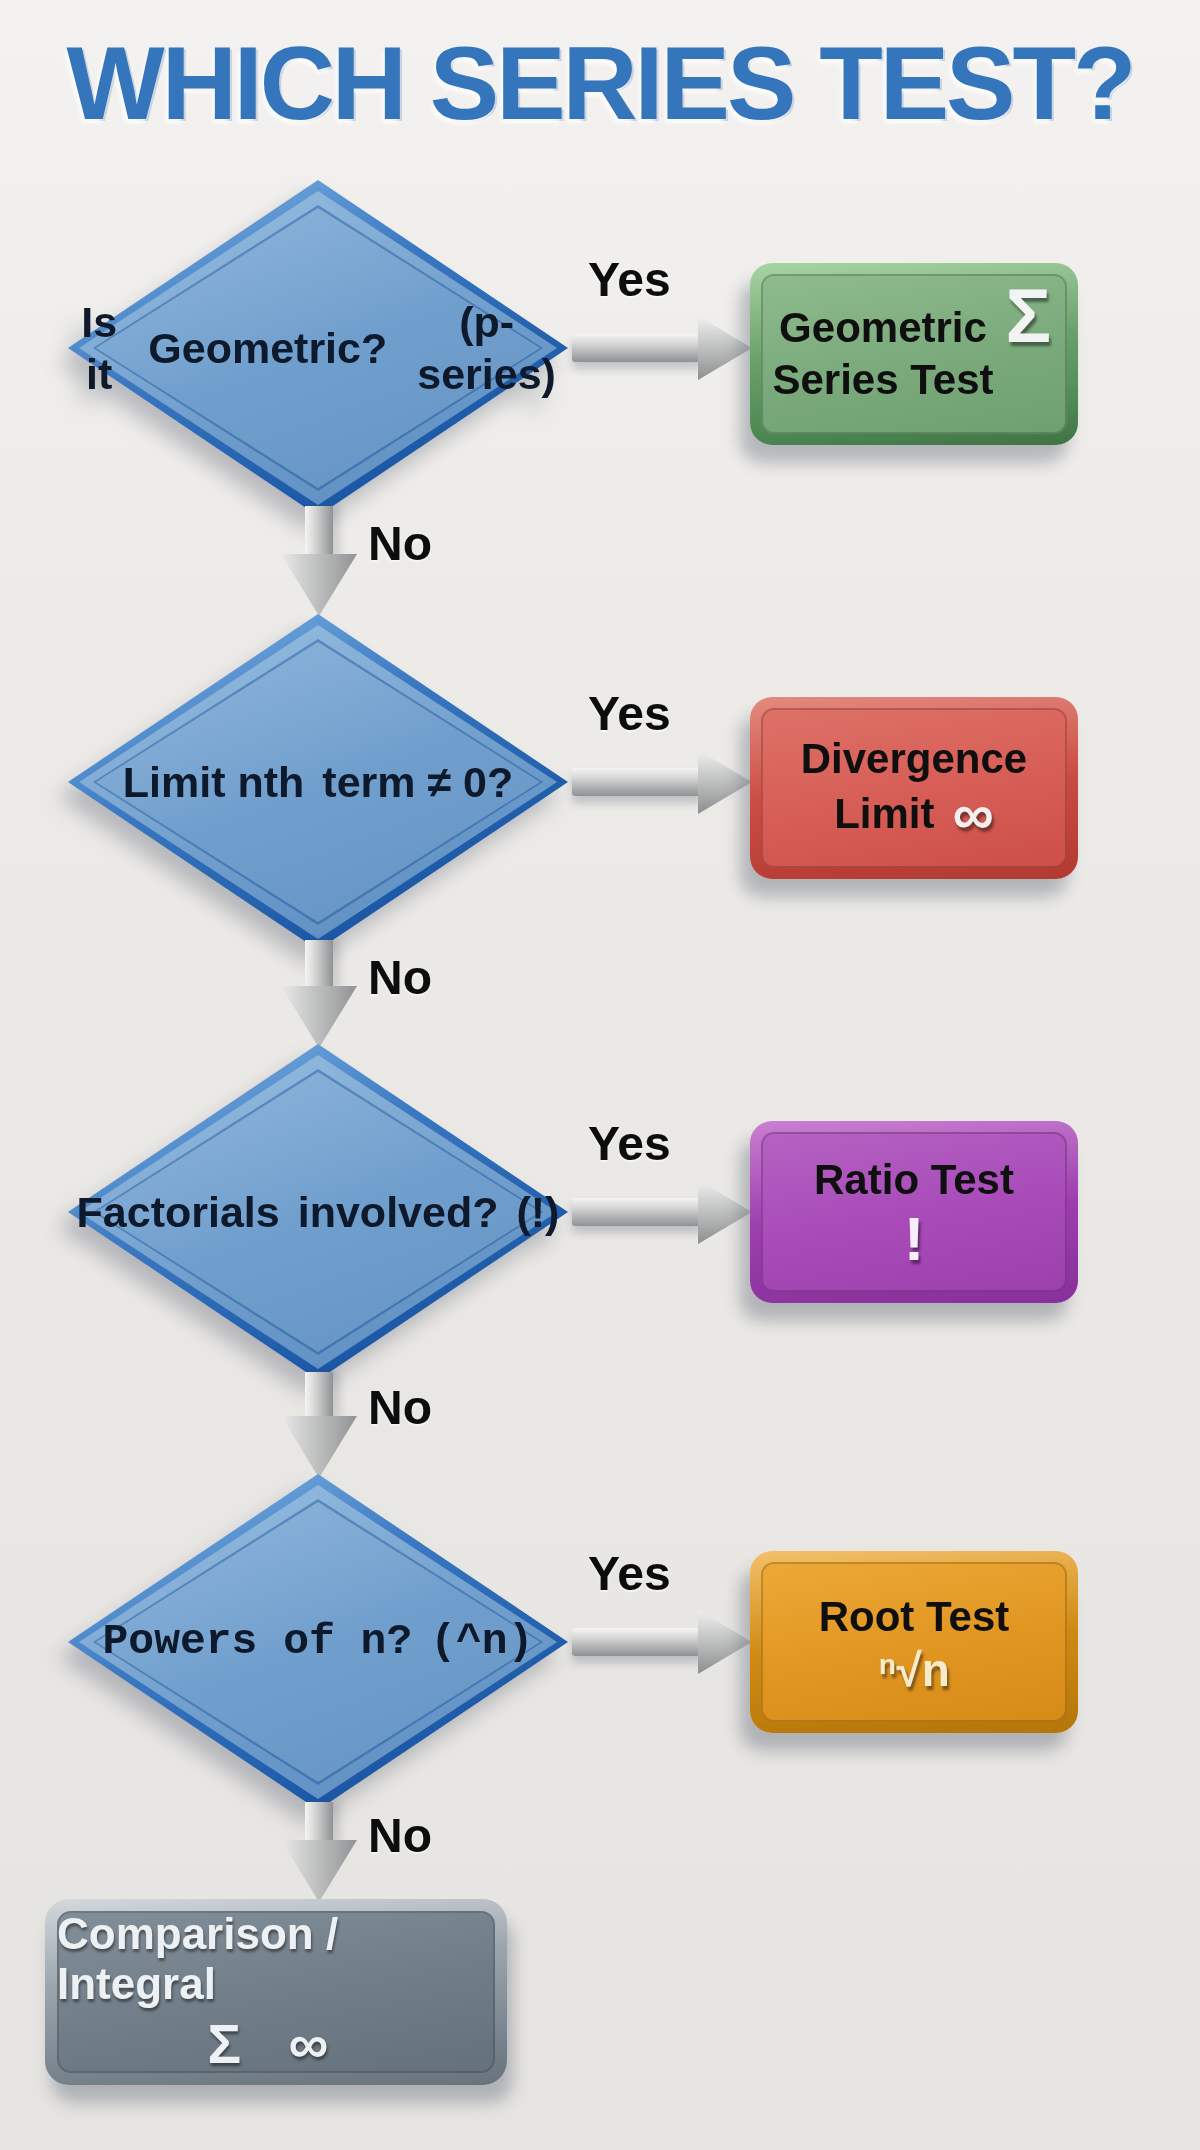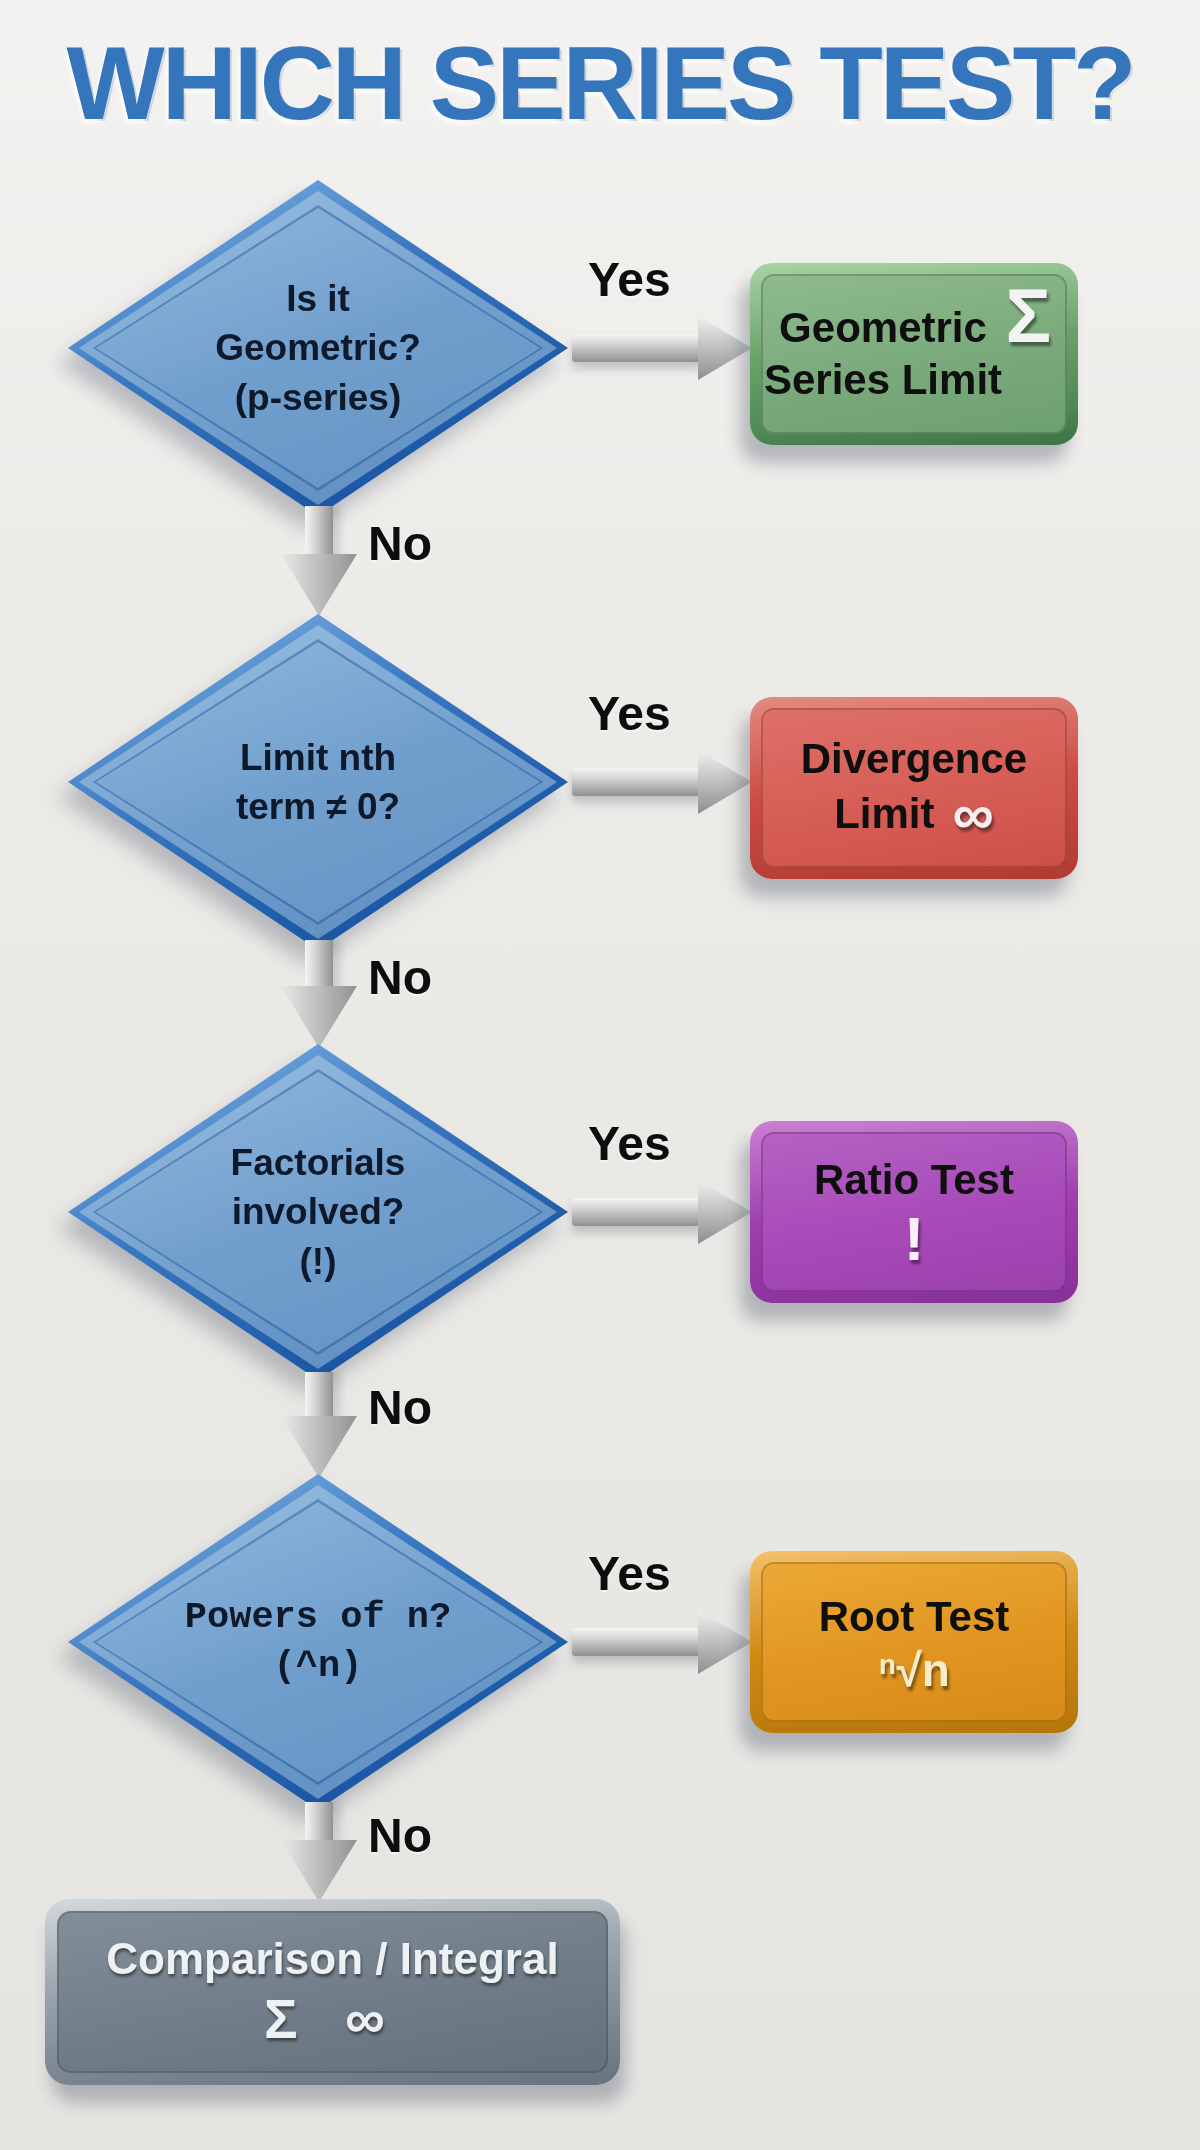--- a/index.html
+++ b/index.html
@@ -18,22 +18,22 @@
   }
 
   
   .diamond { position:absolute; width:500px; height:336px;
     filter: drop-shadow(-10px 15px 10px rgba(60,70,90,0.30)); }
   .dl { position:absolute; clip-path: polygon(50% 0%, 100% 50%, 50% 100%, 0% 50%); }
   .d-border { inset:0;  background: linear-gradient(155deg, #8ec0ea 0%, #3a78c2 40%, #1d5aa8 75%, #164a90 100%); }
   .d-fill   { inset:11px; background: linear-gradient(160deg, #9dc3e4 0%, #78a4d0 45%, #6797c8 70%, #5d8cbd 100%); }
   .d-ring   { inset:25px; background: rgba(27,82,152,0.45); }
   .d-fill2  { inset:28px; background: linear-gradient(160deg, #93b9de 0%, #719fcd 50%, #6493c4 100%); }
-  .d-text { position:absolute; inset:0; display:flex; flex-direction:column; align-items:center;
-    justify-content:center; gap:4px; font-size:37px; font-weight:700; color:#0e1a2b;
+  .d-text { position:absolute; inset:0; display:flex; flex-direction:row; align-items:center;
+    justify-content:center; gap:18px; font-size:43px; font-weight:700; color:#0e1a2b;
     line-height:1.22; text-align:center; }
 
   
   .result { position:absolute; left:750px; width:328px; height:182px; border-radius:22px;
     padding:11px; box-sizing:border-box; box-shadow: -10px 18px 16px rgba(60,70,90,0.32); }
   .result-inner { position:relative; width:100%; height:100%; border-radius:13px;
     display:flex; align-items:center; justify-content:center;
     box-shadow: inset 0 0 0 2px rgba(0,0,0,0.18); }
   .r-lines { display:flex; flex-direction:column; align-items:center; line-height:1.25;
     font-size:42px; font-weight:700; color:#0f0f0f; text-align:center; }
@@ -52,21 +52,21 @@
   .orange { background: linear-gradient(175deg, #f4c06a 0%, #cf8a12 50%, #b4760a 100%); }
   .orange .result-inner { background: linear-gradient(170deg, #eca937 0%, #e29723 50%, #d68b17 100%); }
 
   .r-symbol { color:#f1f4f2; font-weight:700; text-shadow: 2px 4px 3px rgba(0,0,0,0.45); }
   .sym-topright { position:absolute; top:0px; right:16px; font-size:76px; line-height:1.1; }
   .sym-inline { font-size:58px; margin-left:18px; line-height:1; color:#f6efef; }
   .sym-below { font-size:62px; line-height:1.0; margin-top:2px; color:#f7eef8; }
   .orange .sym-below { font-size:46px; color:#f6ecca; margin-top:4px; }
 
   
-  .final { position:absolute; left:45px; top:1899px; width:575px; height:186px; border-radius:24px;
+  .final { position:absolute; left:45px; top:1899px; width:462px; height:186px; border-radius:24px;
     padding:12px; box-sizing:border-box;
     background: linear-gradient(175deg, #d3d9dd 0%, #9aa4ac 40%, #76828c 80%, #67727c 100%);
     box-shadow: 6px 18px 16px rgba(60,70,90,0.32); }
   .final-inner { width:100%; height:100%; border-radius:14px;
     background: linear-gradient(170deg, #828f99 0%, #707d88 55%, #64717b 100%);
     display:flex; flex-direction:column; align-items:center; justify-content:center;
     box-shadow: inset 0 0 0 2px rgba(0,0,0,0.15); color:#eef1f3; }
   .final-label { font-size:44px; font-weight:700; text-shadow: 1px 3px 3px rgba(0,0,0,0.45); }
   .final-symbols { font-size:56px; font-weight:700; margin-top:2px; letter-spacing:16px;
     text-shadow: 1px 3px 3px rgba(0,0,0,0.45); }
@@ -107,21 +107,21 @@
   </div>
 
   <div class="flow-label" style="left:588px; top:252px;">Yes</div>
   <div class="h-shaft" style="left:572px; top:334px; width:130px;"></div>
   <div class="h-tip" style="left:698px; top:316px;"></div>
 
   <div class="result green" style="top:263px;">
     <div class="result-inner">
       <div class="r-lines">
         <span>Geometric</span>
-        <span>Series Limit</span>
+        <span>Series Test</span>
       </div>
       <span class="r-symbol sym-topright">Σ</span>
     </div>
   </div>
 
   <div class="v-shaft" style="left:305px; top:506px; height:54px;"></div>
   <div class="v-tip" style="left:281px; top:554px;"></div>
   <div class="flow-label" style="left:368px; top:516px;">No</div>
 
   <div class="diamond" style="left:68px; top:614px;">

